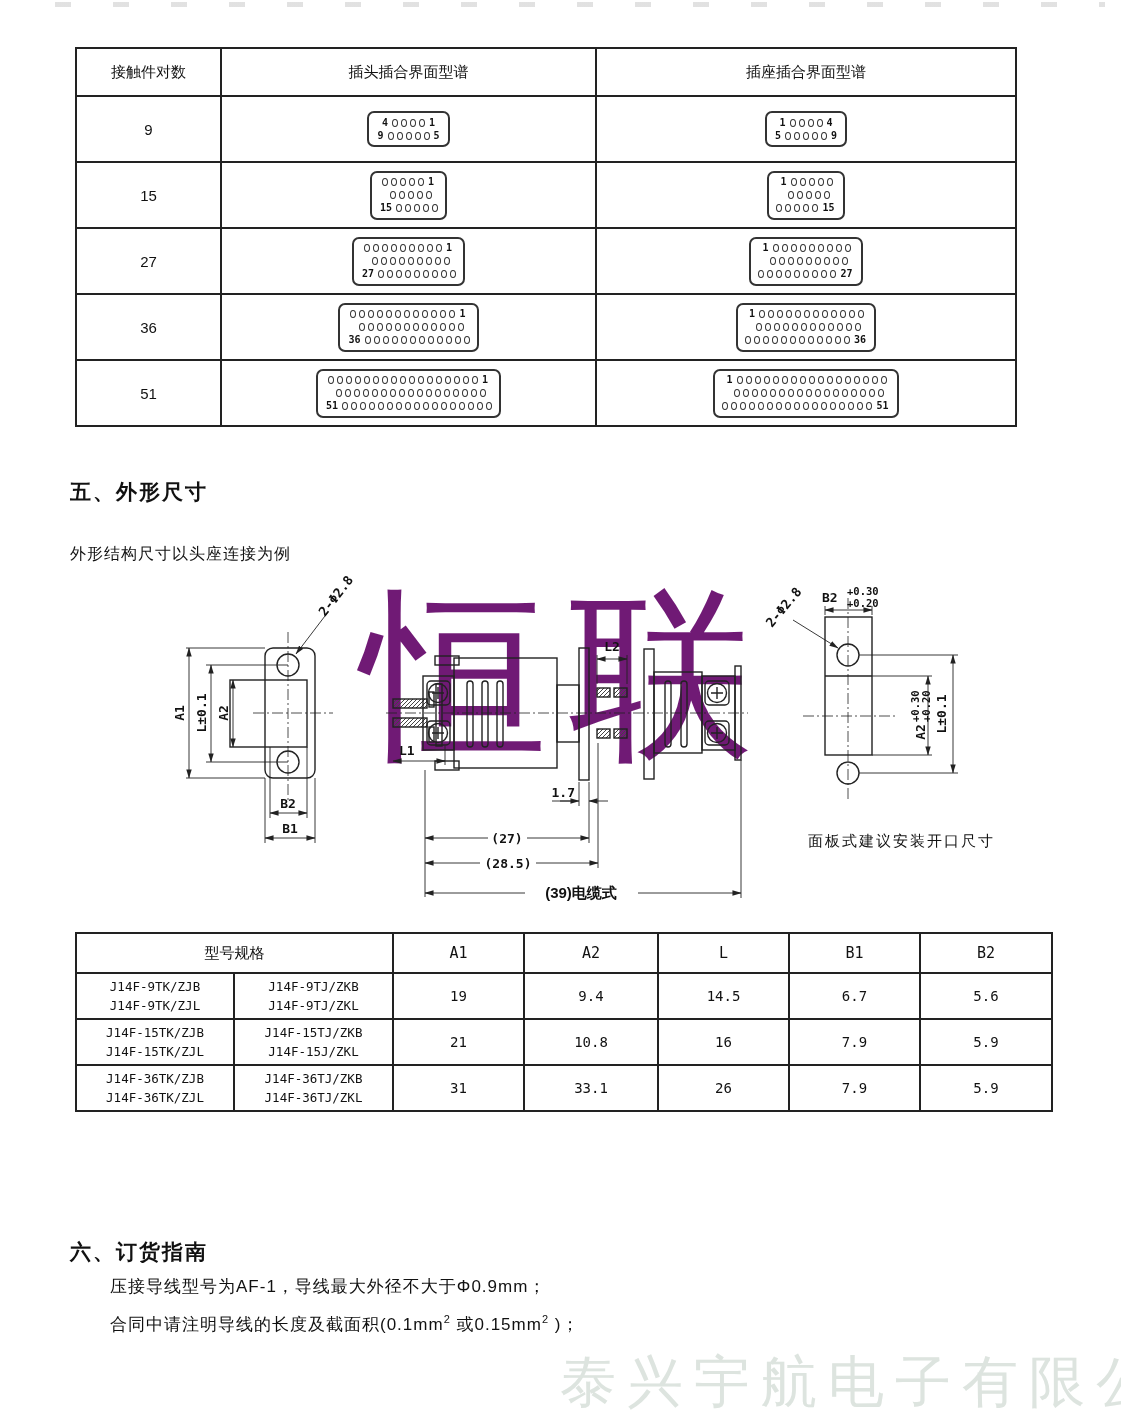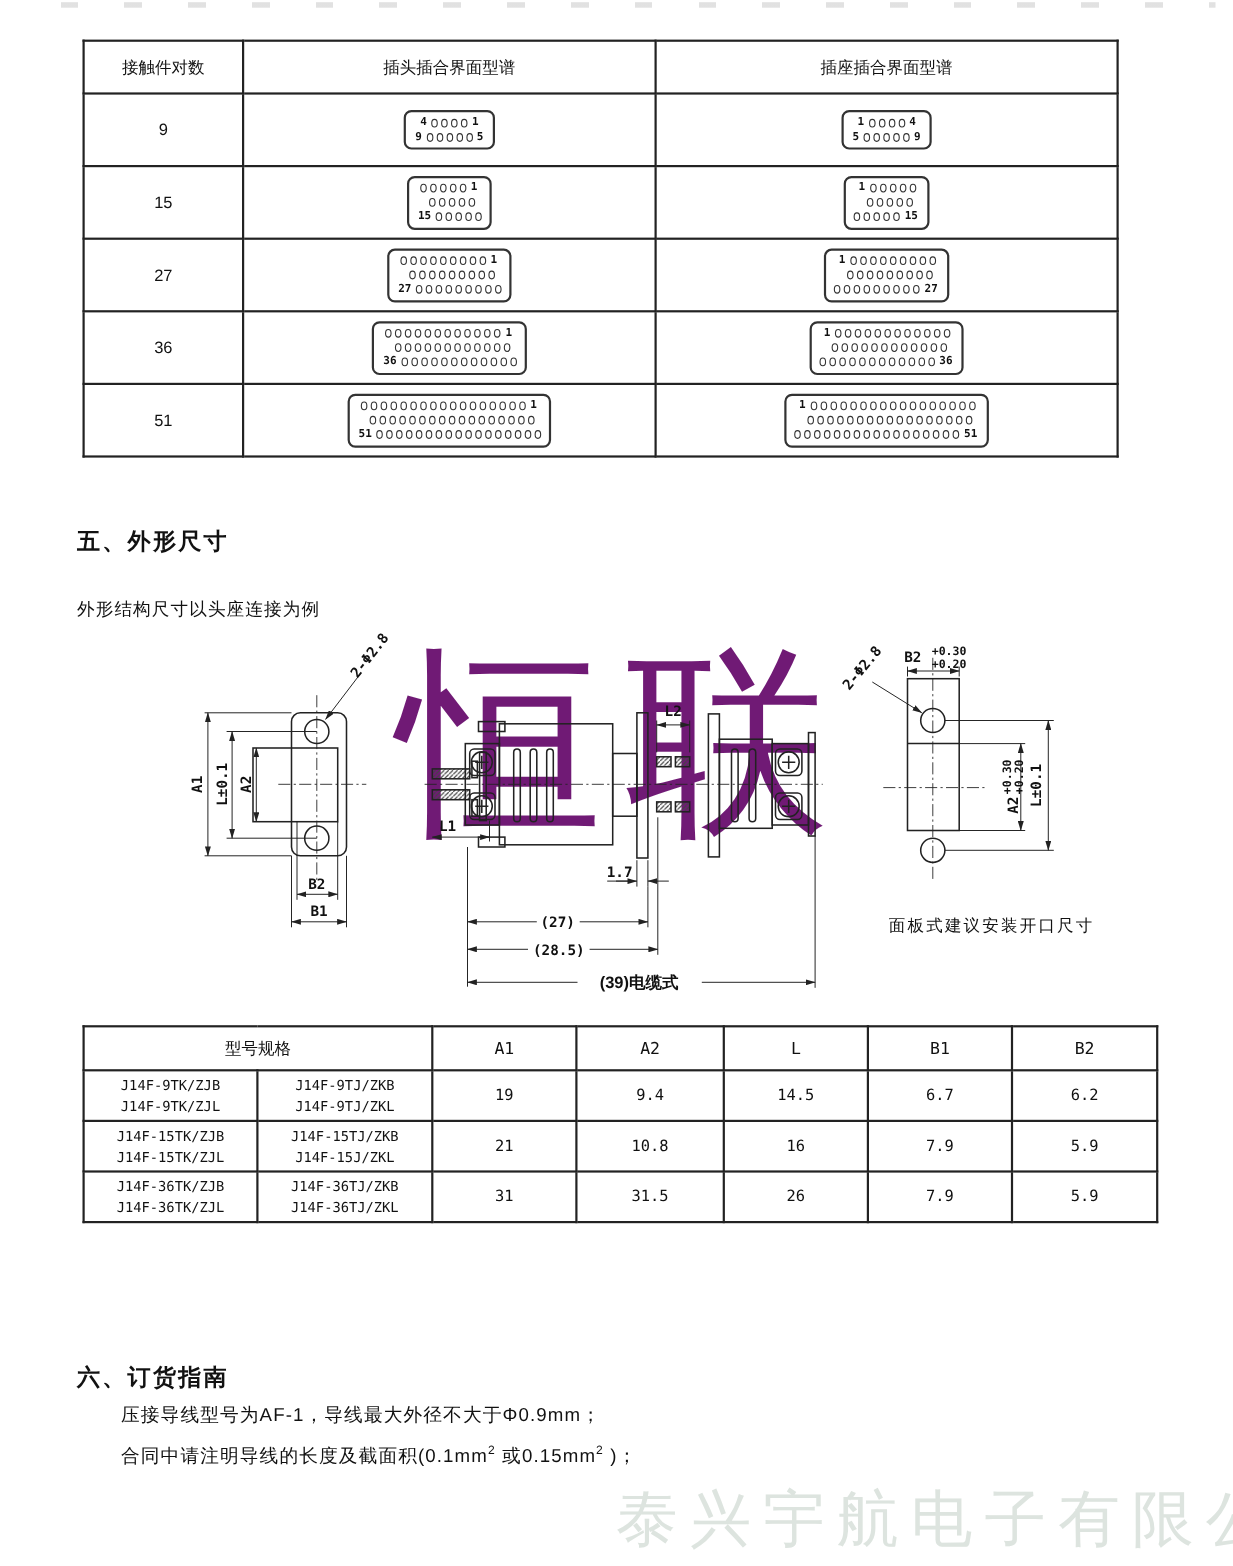--- a/index.html
+++ b/index.html
@@ -4,21 +4,21 @@
 <style>
   html,body{margin:0;padding:0;background:#ffffff;}
   .page{position:relative;width:1121px;height:1424px;background:#fff;overflow:hidden;
         font-family:"Liberation Sans",sans-serif;color:#111;}
 
   
   .remnant{position:absolute;left:55px;top:2px;width:1050px;height:5px;opacity:.55;
            background:repeating-linear-gradient(90deg,#c9c9c9 0 16px,transparent 16px 58px);}
 
   
-  .iface-table{position:absolute;left:75px;top:36px;width:940px;border-collapse:collapse;
+  .iface-table{position:absolute;left:75px;top:47px;width:940px;border-collapse:collapse;
                table-layout:fixed;background:#fff;z-index:2;}
   .iface-table th,.iface-table td{border:2px solid #222;text-align:center;vertical-align:middle;
                font-size:15px;font-weight:400;padding:0;}
   .iface-table thead tr{height:48px;}
   .iface-table tbody tr{height:66px;}
 
   .conn{display:inline-block;border:2px solid #333;border-radius:7px;padding:3px 7px;background:#fff;}
   .crow{display:flex;align-items:center;justify-content:center;gap:3px;height:13px;}
   .conn .crow:nth-child(2):not(:last-child){margin-left:6px;}
   .hole{width:6px;height:8px;border:1.2px solid #333;border-radius:50%;box-sizing:border-box;
@@ -622,21 +622,21 @@
             <div>J14F-9TK/ZJL</div>
           </td>
           <td class="model-cell">
             <div>J14F-9TJ/ZKB</div>
             <div>J14F-9TJ/ZKL</div>
           </td>
           <td class="val-cell">19</td>
           <td class="val-cell">9.4</td>
           <td class="val-cell">14.5</td>
           <td class="val-cell">6.7</td>
-          <td class="val-cell">6.2</td>
+          <td class="val-cell">5.6</td>
         </tr>
         <tr>
           <td class="model-cell">
             <div>J14F-15TK/ZJB</div>
             <div>J14F-15TK/ZJL</div>
           </td>
           <td class="model-cell">
             <div>J14F-15TJ/ZKB</div>
             <div>J14F-15J/ZKL</div>
           </td>
@@ -649,21 +649,21 @@
         <tr>
           <td class="model-cell">
             <div>J14F-36TK/ZJB</div>
             <div>J14F-36TK/ZJL</div>
           </td>
           <td class="model-cell">
             <div>J14F-36TJ/ZKB</div>
             <div>J14F-36TJ/ZKL</div>
           </td>
           <td class="val-cell">31</td>
-          <td class="val-cell">31.5</td>
+          <td class="val-cell">33.1</td>
           <td class="val-cell">26</td>
           <td class="val-cell">7.9</td>
           <td class="val-cell">5.9</td>
         </tr>
       </tbody>
   </table>
 
   <div class="sec6-title">六、订货指南</div>
   <div class="sec6-lines">
     <div>压接导线型号为AF-1，导线最大外径不大于Φ0.9mm；</div>

